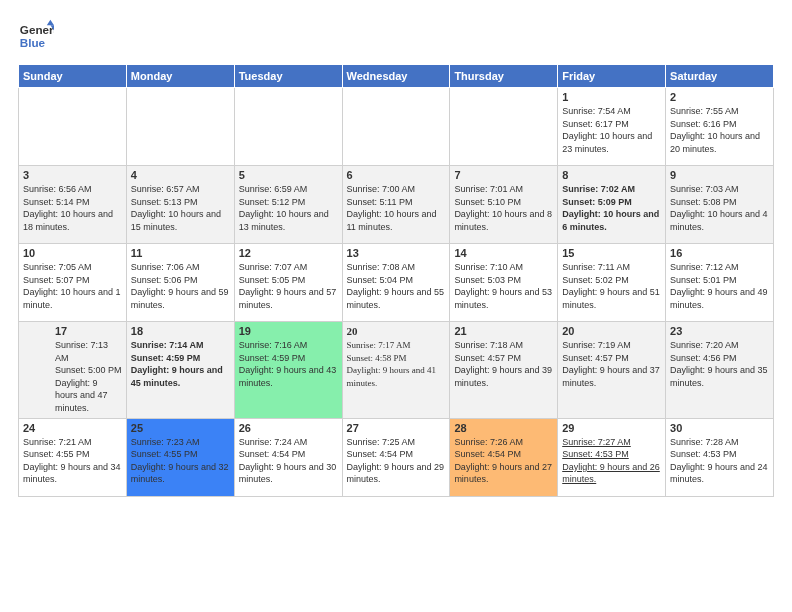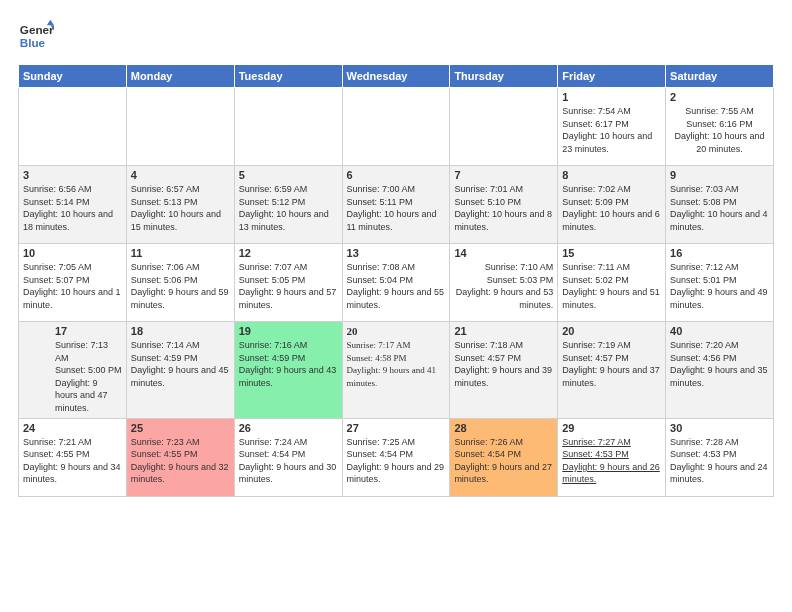--- a/index.html
+++ b/index.html
@@ -117,21 +117,21 @@
           <td style="background: rgb(255, 255, 255);"></td>
           <td style="background: rgb(255, 255, 255);"></td>
           <td style="background: rgb(255, 255, 255);">
             <span class="day-num">1</span>
             <div class="day-info" style="white-space: pre-line;">Sunrise: 7:54 AM
 Sunset: 6:17 PM
 Daylight: 10 hours and 23 minutes.</div>
           </td>
           <td style="background: rgb(255, 255, 255);">
             <span class="day-num">2</span>
-            <div class="day-info" style="white-space: pre-line; text-align: center;">Sunrise: 7:55 AM
+            <div class="day-info" style="white-space: pre-line;">Sunrise: 7:55 AM
 Sunset: 6:16 PM
 Daylight: 10 hours and 20 minutes.</div>
           </td>
         </tr>
         <tr>
           <td style="background: rgb(242, 242, 242);">
             <span class="day-num">3</span>
             <div class="day-info" style="white-space: pre-line;">Sunrise: 6:56 AM
 Sunset: 5:14 PM
 Daylight: 10 hours and 18 minutes.</div>
@@ -155,21 +155,21 @@
 Daylight: 10 hours and 11 minutes.</div>
           </td>
           <td style="background: rgb(242, 242, 242);">
             <span class="day-num">7</span>
             <div class="day-info" style="white-space: pre-line;">Sunrise: 7:01 AM
 Sunset: 5:10 PM
 Daylight: 10 hours and 8 minutes.</div>
           </td>
           <td style="background: rgb(242, 242, 242);">
             <span class="day-num">8</span>
-            <div class="day-info" style="white-space: pre-line;">Sunrise: 7:02 AM
+            <div class="day-info" style="white-space: pre-line; font-weight: bold;">Sunrise: 7:02 AM
 Sunset: 5:09 PM
 Daylight: 10 hours and 6 minutes.</div>
           </td>
           <td style="background: rgb(242, 242, 242);">
             <span class="day-num">9</span>
             <div class="day-info" style="white-space: pre-line;">Sunrise: 7:03 AM
 Sunset: 5:08 PM
 Daylight: 10 hours and 4 minutes.</div>
           </td>
         </tr>
@@ -193,21 +193,21 @@
 Daylight: 9 hours and 57 minutes.</div>
           </td>
           <td style="background: rgb(255, 255, 255);">
             <span class="day-num">13</span>
             <div class="day-info" style="white-space: pre-line;">Sunrise: 7:08 AM
 Sunset: 5:04 PM
 Daylight: 9 hours and 55 minutes.</div>
           </td>
           <td style="background: rgb(255, 255, 255);">
             <span class="day-num">14</span>
-            <div class="day-info" style="white-space: pre-line; text-align: right;">Sunrise: 7:10 AM
+            <div class="day-info" style="white-space: pre-line;">Sunrise: 7:10 AM
 Sunset: 5:03 PM
 Daylight: 9 hours and 53 minutes.</div>
           </td>
           <td style="background: rgb(255, 255, 255);">
             <span class="day-num">15</span>
             <div class="day-info" style="white-space: pre-line;">Sunrise: 7:11 AM
 Sunset: 5:02 PM
 Daylight: 9 hours and 51 minutes.</div>
           </td>
           <td style="background: rgb(255, 255, 255);">
@@ -219,21 +219,21 @@
         </tr>
         <tr>
           <td style="background: rgb(242, 242, 242); padding-left: 36px;">
             <span class="day-num">17</span>
             <div class="day-info" style="white-space: pre-line;">Sunrise: 7:13 AM
 Sunset: 5:00 PM
 Daylight: 9 hours and 47 minutes.</div>
           </td>
           <td style="background: rgb(242, 242, 242);">
             <span class="day-num">18</span>
-            <div class="day-info" style="white-space: pre-line;">Sunrise: 7:14 AM
+            <div class="day-info" style="white-space: pre-line; font-weight: bold;">Sunrise: 7:14 AM
 Sunset: 4:59 PM
 Daylight: 9 hours and 45 minutes.</div>
           </td>
           <td style="background: #86efac;">
             <span class="day-num">19</span>
             <div class="day-info" style="white-space: pre-line;">Sunrise: 7:16 AM
 Sunset: 4:59 PM
 Daylight: 9 hours and 43 minutes.</div>
           </td>
           <td style="background: rgb(242, 242, 242); font-family: Liberation Serif, serif;">
@@ -248,34 +248,34 @@
 Sunset: 4:57 PM
 Daylight: 9 hours and 39 minutes.</div>
           </td>
           <td style="background: rgb(242, 242, 242);">
             <span class="day-num">20</span>
             <div class="day-info" style="white-space: pre-line;">Sunrise: 7:19 AM
 Sunset: 4:57 PM
 Daylight: 9 hours and 37 minutes.</div>
           </td>
           <td style="background: rgb(242, 242, 242);">
-            <span class="day-num">40</span>
+            <span class="day-num">23</span>
             <div class="day-info" style="white-space: pre-line;">Sunrise: 7:20 AM
 Sunset: 4:56 PM
 Daylight: 9 hours and 35 minutes.</div>
           </td>
         </tr>
         <tr>
           <td style="background: rgb(255, 255, 255);">
             <span class="day-num">24</span>
             <div class="day-info" style="white-space: pre-line;">Sunrise: 7:21 AM
 Sunset: 4:55 PM
 Daylight: 9 hours and 34 minutes.</div>
           </td>
-          <td style="background: #fca5a5;">
+          <td style="background: #3b82f6;">
             <span class="day-num">25</span>
             <div class="day-info" style="white-space: pre-line;">Sunrise: 7:23 AM
 Sunset: 4:55 PM
 Daylight: 9 hours and 32 minutes.</div>
           </td>
           <td style="background: rgb(255, 255, 255);">
             <span class="day-num">26</span>
             <div class="day-info" style="white-space: pre-line;">Sunrise: 7:24 AM
 Sunset: 4:54 PM
 Daylight: 9 hours and 30 minutes.</div>

